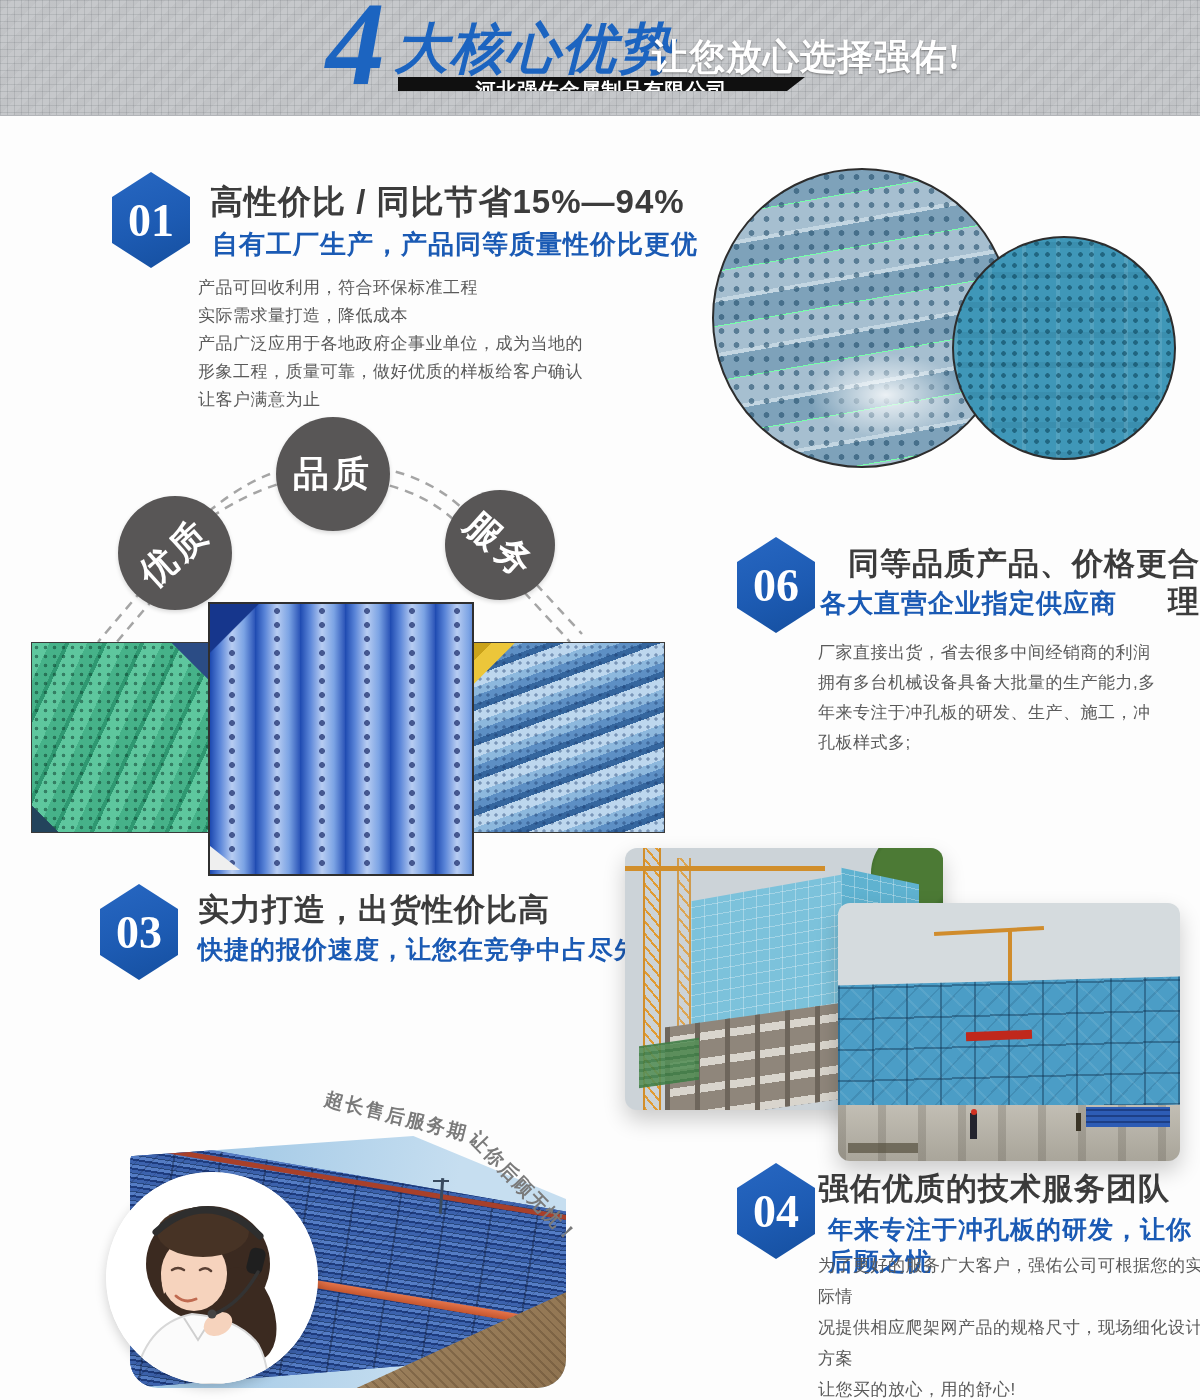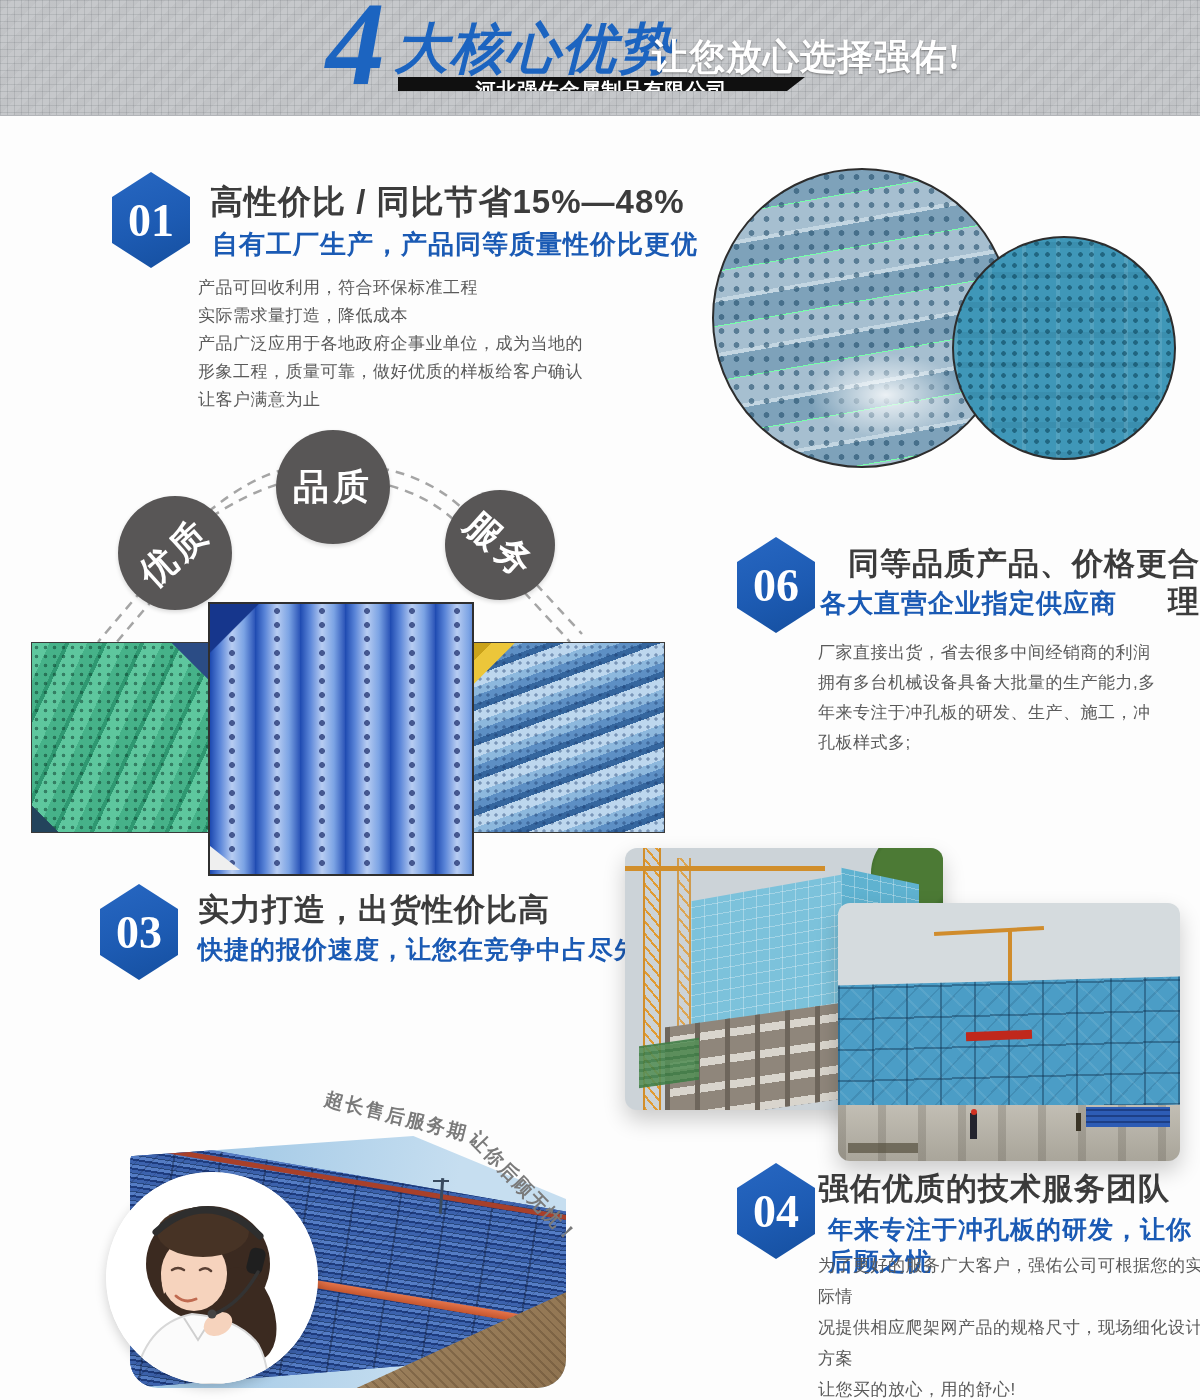--- a/index.html
+++ b/index.html
@@ -53,21 +53,21 @@
       radial-gradient(circle,rgba(8,62,84,.55) 2px,transparent 2.6px),
       repeating-linear-gradient(90deg,rgba(255,255,255,.10) 0 4px,transparent 4px 34px),
       repeating-linear-gradient(0deg,rgba(0,40,60,.08) 0 6px,transparent 6px 30px);
     background-size:11px 11px,auto,auto;}
 
   
   .value-circle{border-radius:50%;background:#585656;display:flex;align-items:center;justify-content:center;
     color:#fff;font-weight:bold;box-shadow:0 2px 4px rgba(0,0,0,.15);}
   .value-circle span{font-size:36px;letter-spacing:4px;}
   #vc-youzhi{left:118px;top:496px;width:114px;height:114px;}
-  #vc-pinzhi{left:276px;top:430px;width:114px;height:114px;}
+  #vc-pinzhi{left:276px;top:417px;width:114px;height:114px;}
   #vc-fuwu{left:445px;top:490px;width:110px;height:110px;}
   #vc-youzhi span{transform:rotate(-42deg);}
   #vc-fuwu span{transform:rotate(42deg);}
 
   
   #montage-green{left:31px;top:642px;width:181px;height:189px;border:1px solid #3a3a3a;
     background-color:#46b289;
     background-image:
       linear-gradient(225deg,#2b4c85 0 11%,transparent 11.3%),
       linear-gradient(45deg,#23445c 0 7%,transparent 7.3%),
@@ -137,21 +137,21 @@
 <div id="page">
 
   <div id="header" class="abs">
     <div class="abs big4">4</div>
     <div class="abs hdr-title">大核心优势</div>
     <div class="abs hdr-tagline">让您放心选择强佑!</div>
     <div class="abs company-banner">河北强佑金属制品有限公司</div>
   </div>
 
   <div class="abs hex" style="left:112px;top:172px;">01</div>
-  <div class="abs sec-title" style="left:210px;top:183px;">高性价比 / 同比节省15%—48%</div>
+  <div class="abs sec-title" style="left:210px;top:183px;">高性价比 / 同比节省15%—94%</div>
   <div class="abs sec-sub" style="left:212px;top:229px;">自有工厂生产，产品同等质量性价比更优</div>
   <div class="abs sec-body lh28" style="left:198px;top:274px;width:460px;">产品可回收利用，符合环保标准工程
 实际需求量打造，降低成本
 产品广泛应用于各地政府企事业单位，成为当地的
 形象工程，质量可靠，做好优质的样板给客户确认
 让客户满意为止</div>
 
   <div class="abs circle-photo" id="circle-big"></div>
   <div class="abs circle-photo" id="circle-small"></div>
 

